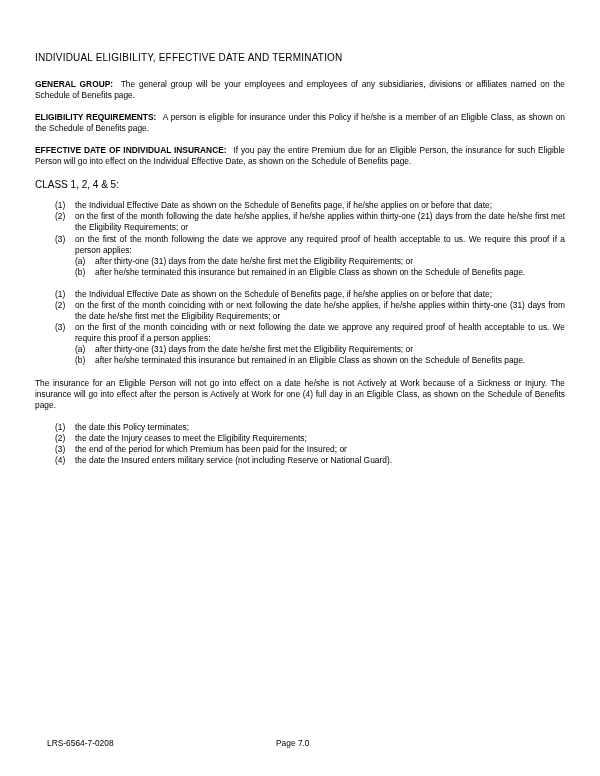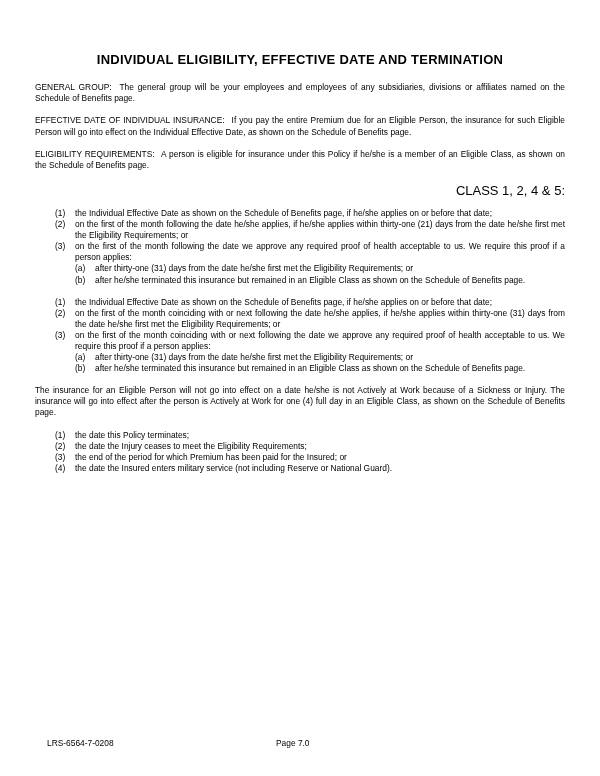--- a/index.html
+++ b/index.html
@@ -25,46 +25,46 @@
     padding: 0;
     overflow: hidden;
   }
   .content {
     position: absolute;
     left: 35px;
     top: 52px;
     width: 530px;
   }
   .doc-title {
-    font-size: 13px;
-    font-weight: bold;
-    text-align: center;
+    font-size: 10px;
+    font-weight: normal;
+    text-align: left;
     letter-spacing: 0.02em;
     margin: 0 0 14px 0;
     line-height: 1.25;
   }
   p.para {
     font-size: 8.4px;
     line-height: 1.32;
     margin: 0 0 11px 0;
     text-align: justify;
     text-justify: inter-word;
   }
   .lead {
-    font-weight: normal;
+    font-weight: bold;
   }
   .lead-gap {
     display: inline-block;
     width: 4px;
   }
   .class-head {
-    font-size: 13px;
+    font-size: 10px;
     line-height: 1.32;
     margin: 0 0 9px 0;
-    text-align: right;
+    text-align: left;
   }
   ol.numlist {
     list-style: none;
     margin: 0 0 11px 0;
     padding: 0;
   }
   ol.numlist > li {
     position: relative;
     font-size: 8.4px;
     line-height: 1.32;
@@ -132,23 +132,23 @@
 <body>
 
 <div class="page">
 
   <div class="content">
 
     <div class="doc-title">INDIVIDUAL ELIGIBILITY, EFFECTIVE DATE AND TERMINATION</div>
 
     <p class="para"><span class="lead">GENERAL GROUP:</span><span class="lead-gap"></span> <span>The general group will be your employees and employees of any subsidiaries, divisions or affiliates named on the Schedule of Benefits page.</span></p>
 
+    <p class="para"><span class="lead">ELIGIBILITY REQUIREMENTS:</span><span class="lead-gap"></span> <span>A person is eligible for insurance under this Policy if he/she is a member of an Eligible Class, as shown on the Schedule of Benefits page.</span></p>
+
     <p class="para"><span class="lead">EFFECTIVE DATE OF INDIVIDUAL INSURANCE:</span><span class="lead-gap"></span> <span>If you pay the entire Premium due for an Eligible Person, the insurance for such Eligible Person will go into effect on the Individual Effective Date, as shown on the Schedule of Benefits page.</span></p>
-
-    <p class="para"><span class="lead">ELIGIBILITY REQUIREMENTS:</span><span class="lead-gap"></span> <span>A person is eligible for insurance under this Policy if he/she is a member of an Eligible Class, as shown on the Schedule of Benefits page.</span></p>
 
 
     <div class="class-head">CLASS 1, 2, 4 &amp; 5:</div>
 
     <ol class="numlist">
       <li>
         <span class="marker">(1)</span><span>the Individual Effective Date as shown on the Schedule of Benefits page, if he/she applies on or before that date;</span>
       </li>
       <li>
         <span class="marker">(2)</span><span>on the first of the month following the date he/she applies, if he/she applies within thirty-one (21) days from the date he/she first met the Eligibility Requirements; or</span>

